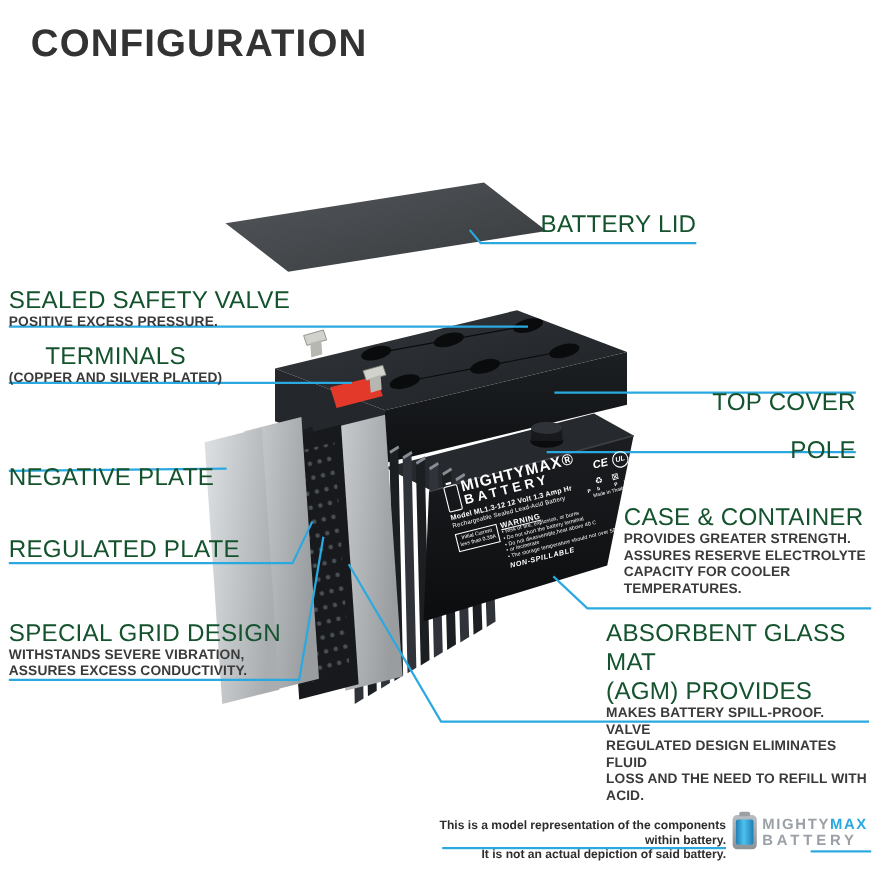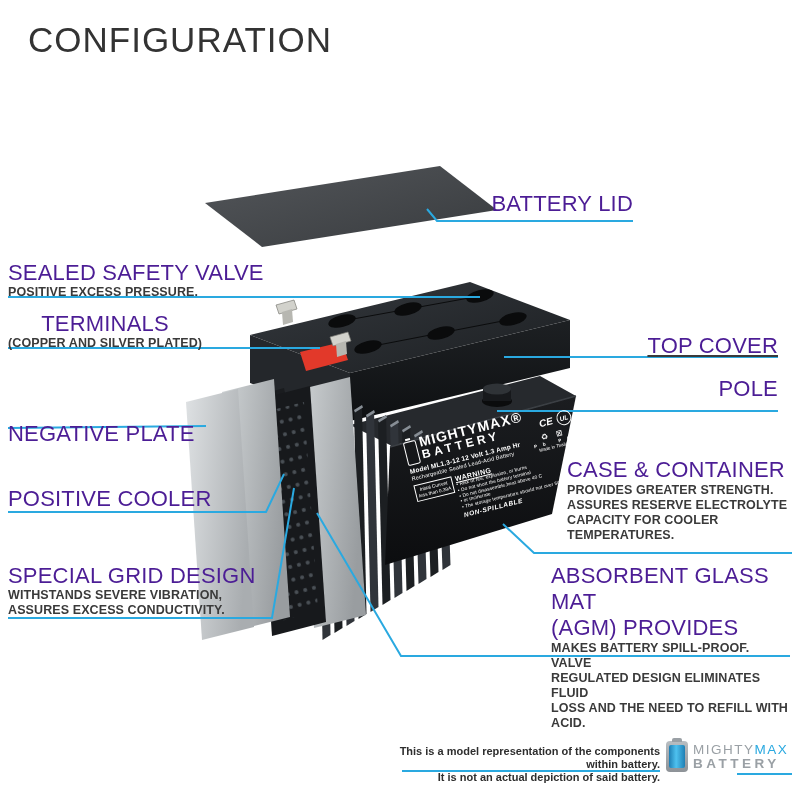--- a/index.html
+++ b/index.html
@@ -1,22 +1,22 @@
 <!DOCTYPE html>
 <html><head>
 <meta charset="utf-8">
 <style>
   html,body{margin:0;padding:0;background:#ffffff;}
   .stage{position:relative;width:800px;height:800px;background:#ffffff;overflow:hidden;
          font-family:"Liberation Sans", sans-serif;color:#3a3a3a;}
-  .page-title{position:absolute;left:28px;top:20px;font-size:35px;font-weight:400;
+  .page-title{position:absolute;left:28px;top:20px;font-size:35px;font-weight:700;
               letter-spacing:1px;color:#333333;}
   svg.diagram{position:absolute;left:0;top:0;}
   .co{position:absolute;}
-  .co-title{font-size:22px;font-weight:400;color:#4c1d95;line-height:25px;letter-spacing:0.2px;}
+  .co-title{font-size:22px;font-weight:400;color:#14532d;line-height:25px;letter-spacing:0.2px;}
   .co-title.two{line-height:26px;}
   .co-sub{font-size:12.5px;font-weight:700;color:#3a3a3a;line-height:15px;letter-spacing:0.1px;}
   .right{text-align:right;}
   
   .batt-label{position:absolute;left:402px;top:440px;width:168px;height:120px;
               transform:rotate(-14deg);transform-origin:0 0;color:#ffffff;}
   .bl-brandrow{display:flex;align-items:flex-start;}
   .bl-batticon{width:11px;height:22px;border:1.6px solid #fff;border-radius:2px;position:relative;margin:3px 3px 0 0;}
   .bl-batticon:before{content:"";position:absolute;left:2px;top:-4px;width:5px;height:2px;background:#fff;}
   .bl-brand1{font-size:14px;font-weight:700;letter-spacing:1px;line-height:13px;}
@@ -42,21 +42,21 @@
   .footer-note{position:absolute;left:395px;top:745px;width:265px;font-size:11px;
                font-weight:700;color:#2e2e2e;line-height:12.8px;}
   .footer-underline{position:absolute;left:402px;top:770px;width:258px;height:2px;background:#2aa9e0;}
   .flogo{position:absolute;left:666px;top:741px;display:flex;align-items:center;}
   .flogo-icon{width:22px;height:31px;background:linear-gradient(180deg,#b9bec2,#8d9297);
               border-radius:4px;position:relative;margin-right:5px;}
   .flogo-icon:before{content:"";position:absolute;left:6px;top:-3px;width:10px;height:4px;
               background:#9aa0a5;border-radius:2px 2px 0 0;}
   .flogo-icon .cell{position:absolute;left:3px;top:4px;width:16px;height:23px;border-radius:2px;
               background:linear-gradient(90deg,#1f7fb4,#4ec1ef 45%,#1f7fb4);}
-  .flogo-t1{font-size:13.5px;font-weight:400;letter-spacing:1.5px;color:#9aa0a5;line-height:14px;}
+  .flogo-t1{font-size:13.5px;font-weight:700;letter-spacing:1.5px;color:#9aa0a5;line-height:14px;}
   .flogo-t1 .max{color:#2aa9e0;}
   .flogo-t2{font-size:13.5px;font-weight:700;letter-spacing:3.5px;color:#9aa0a5;line-height:14px;}
   .flogo-underline{position:absolute;left:737px;top:773px;width:55px;height:2px;background:#2aa9e0;}
 </style>
 </head>
 <body>
 
 <div class="stage">
 
   <div class="page-title">CONFIGURATION</div>
@@ -217,34 +217,34 @@
   <div class="co" style="left:8px;top:260px;">
     <div class="co-title">SEALED SAFETY VALVE</div>
     <div class="co-sub">POSITIVE EXCESS PRESSURE.</div>
   </div>
 
   <div class="co" style="left:8px;top:311px;text-align:center;">
     <div class="co-title">TERMINALS</div>
     <div class="co-sub">(COPPER AND SILVER PLATED)</div>
   </div>
 
-  <div class="co right" style="left:597px;top:333px;width:181px;text-decoration:underline;">
+  <div class="co right" style="left:597px;top:353px;width:181px;">
     <div class="co-title">TOP COVER</div>
   </div>
 
-  <div class="co right" style="left:597px;top:376px;width:181px;">
+  <div class="co right" style="left:597px;top:396px;width:181px;">
     <div class="co-title">POLE</div>
   </div>
 
   <div class="co" style="left:8px;top:403px;margin-top:18px;">
     <div class="co-title">NEGATIVE PLATE</div>
   </div>
 
   <div class="co" style="left:8px;top:486px;">
-    <div class="co-title">POSITIVE COOLER</div>
+    <div class="co-title">REGULATED PLATE</div>
   </div>
 
   <div class="co" style="left:8px;top:563px;">
     <div class="co-title">SPECIAL GRID DESIGN</div>
     <div class="co-sub">WITHSTANDS SEVERE VIBRATION,</div>
     <div class="co-sub">ASSURES EXCESS CONDUCTIVITY.</div>
   </div>
 
   <div class="co" style="left:567px;top:457px;width:228px;">
     <div class="co-title two">CASE &amp; CONTAINER</div>

